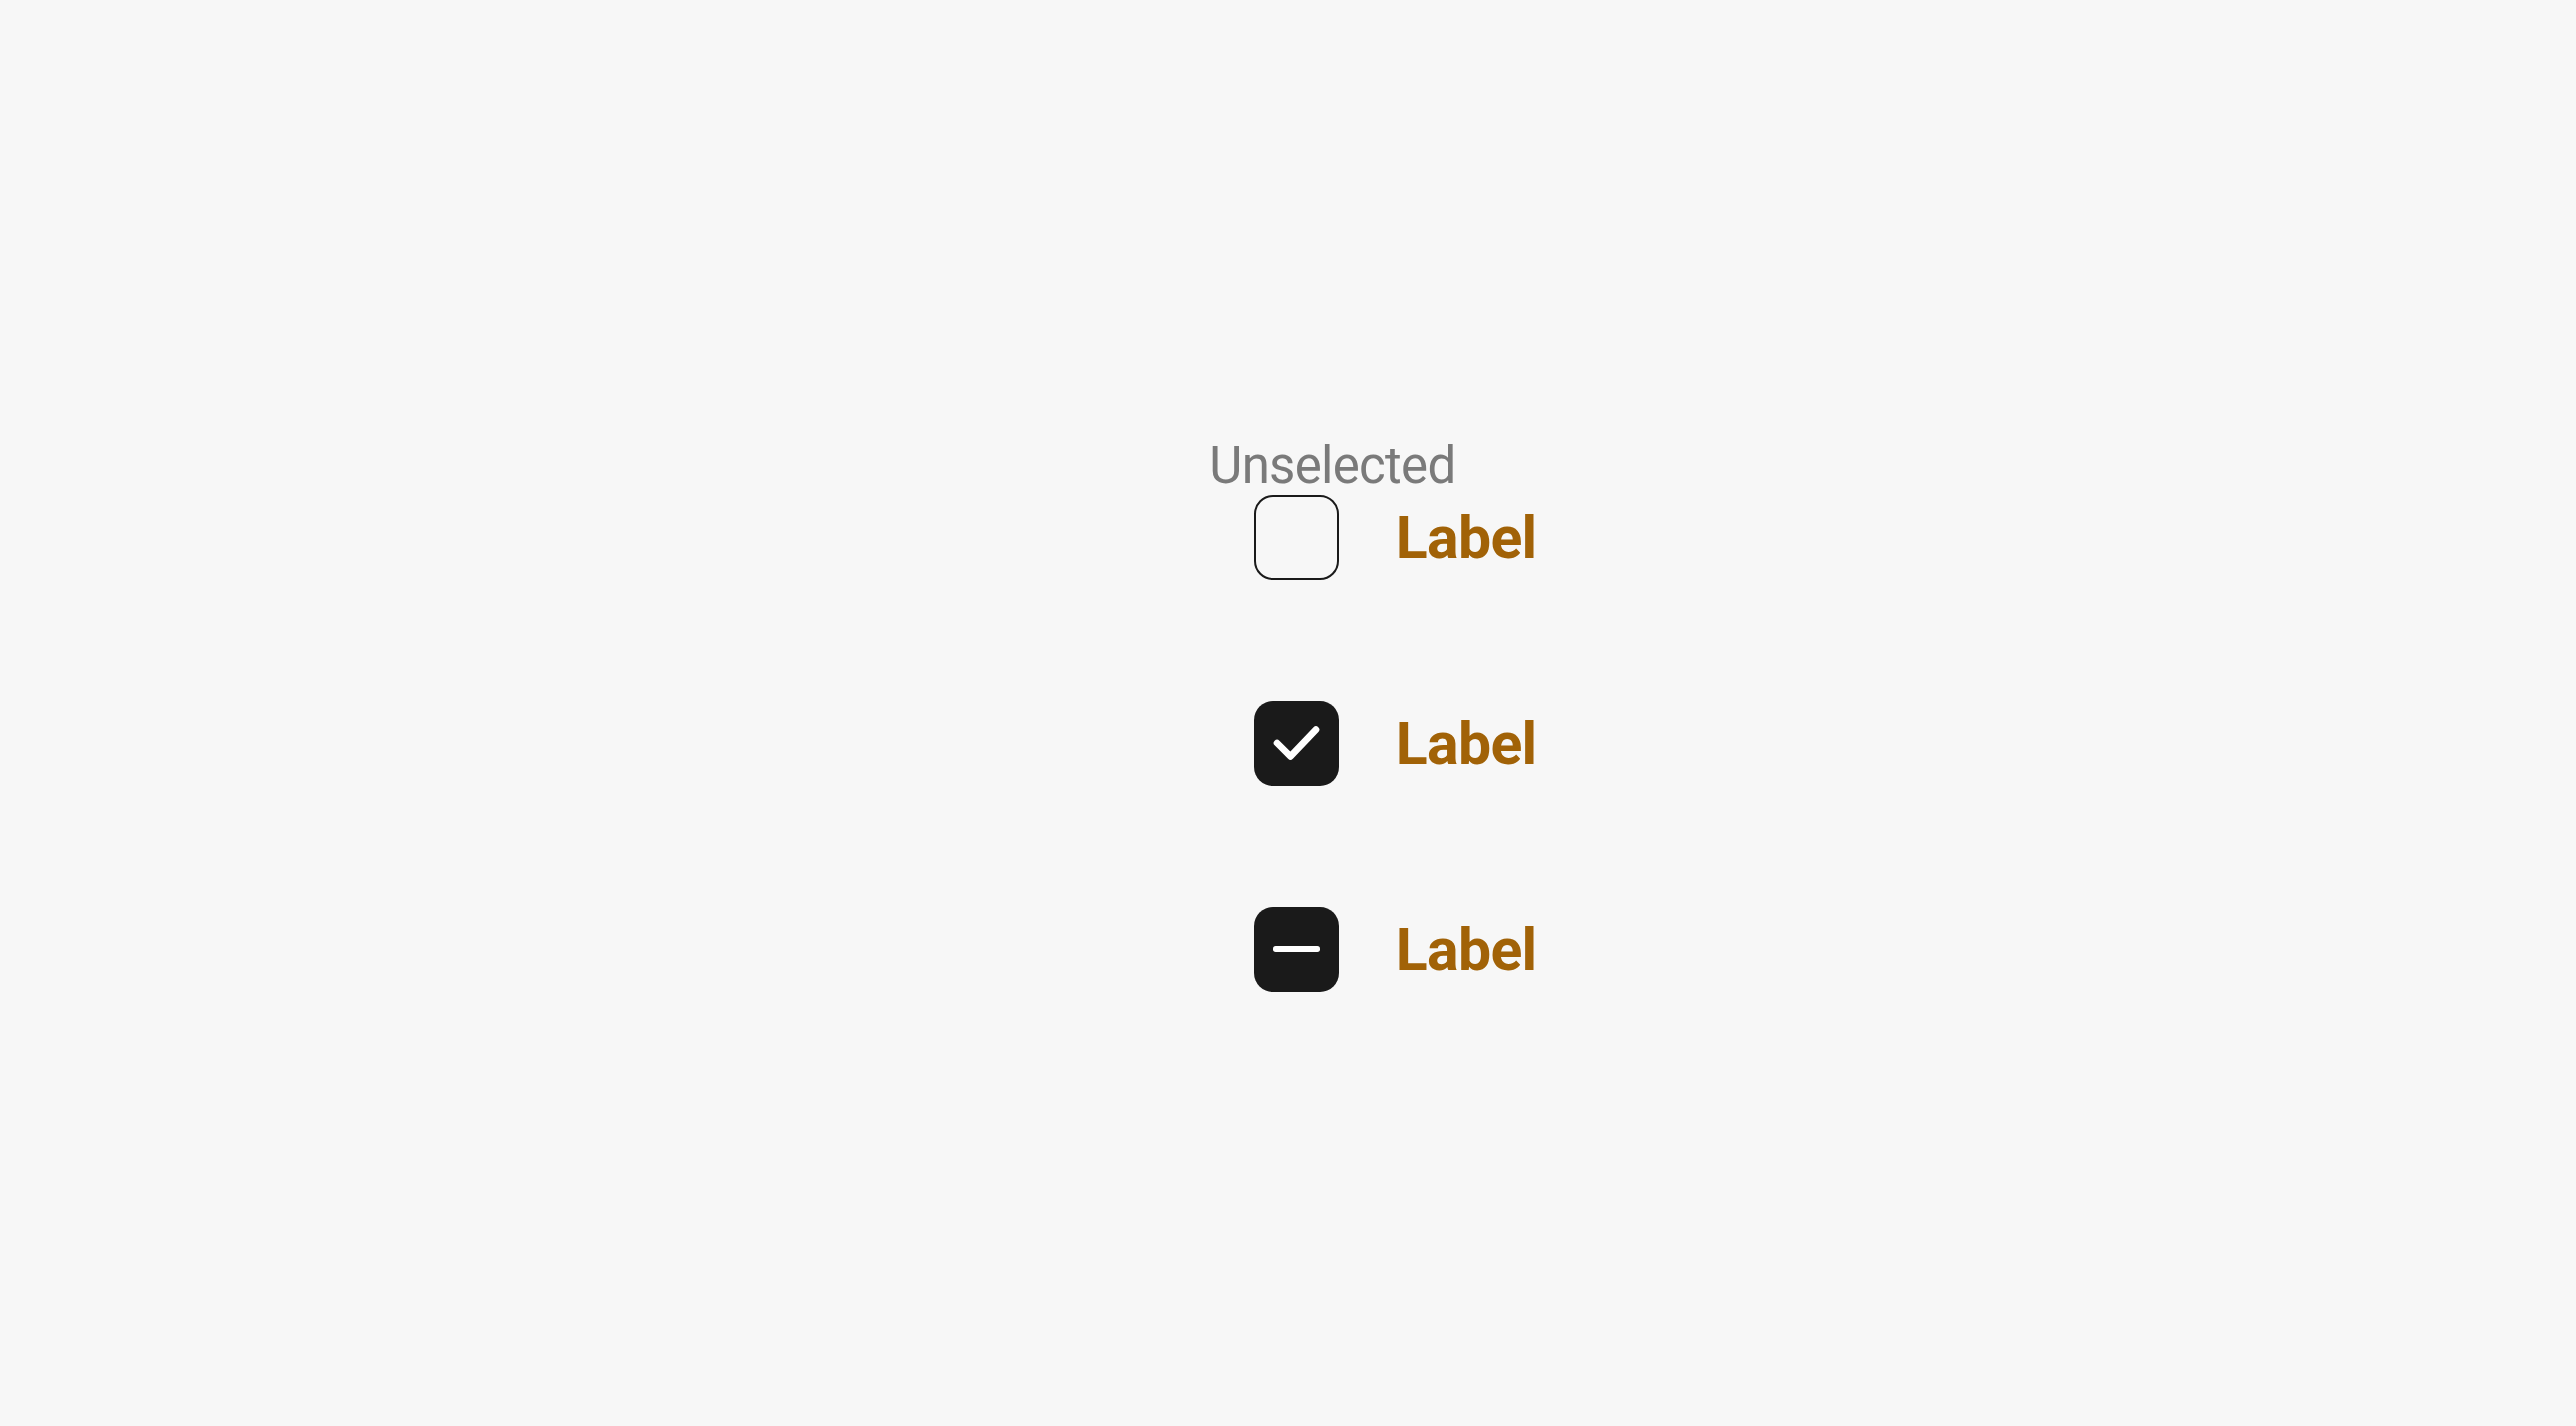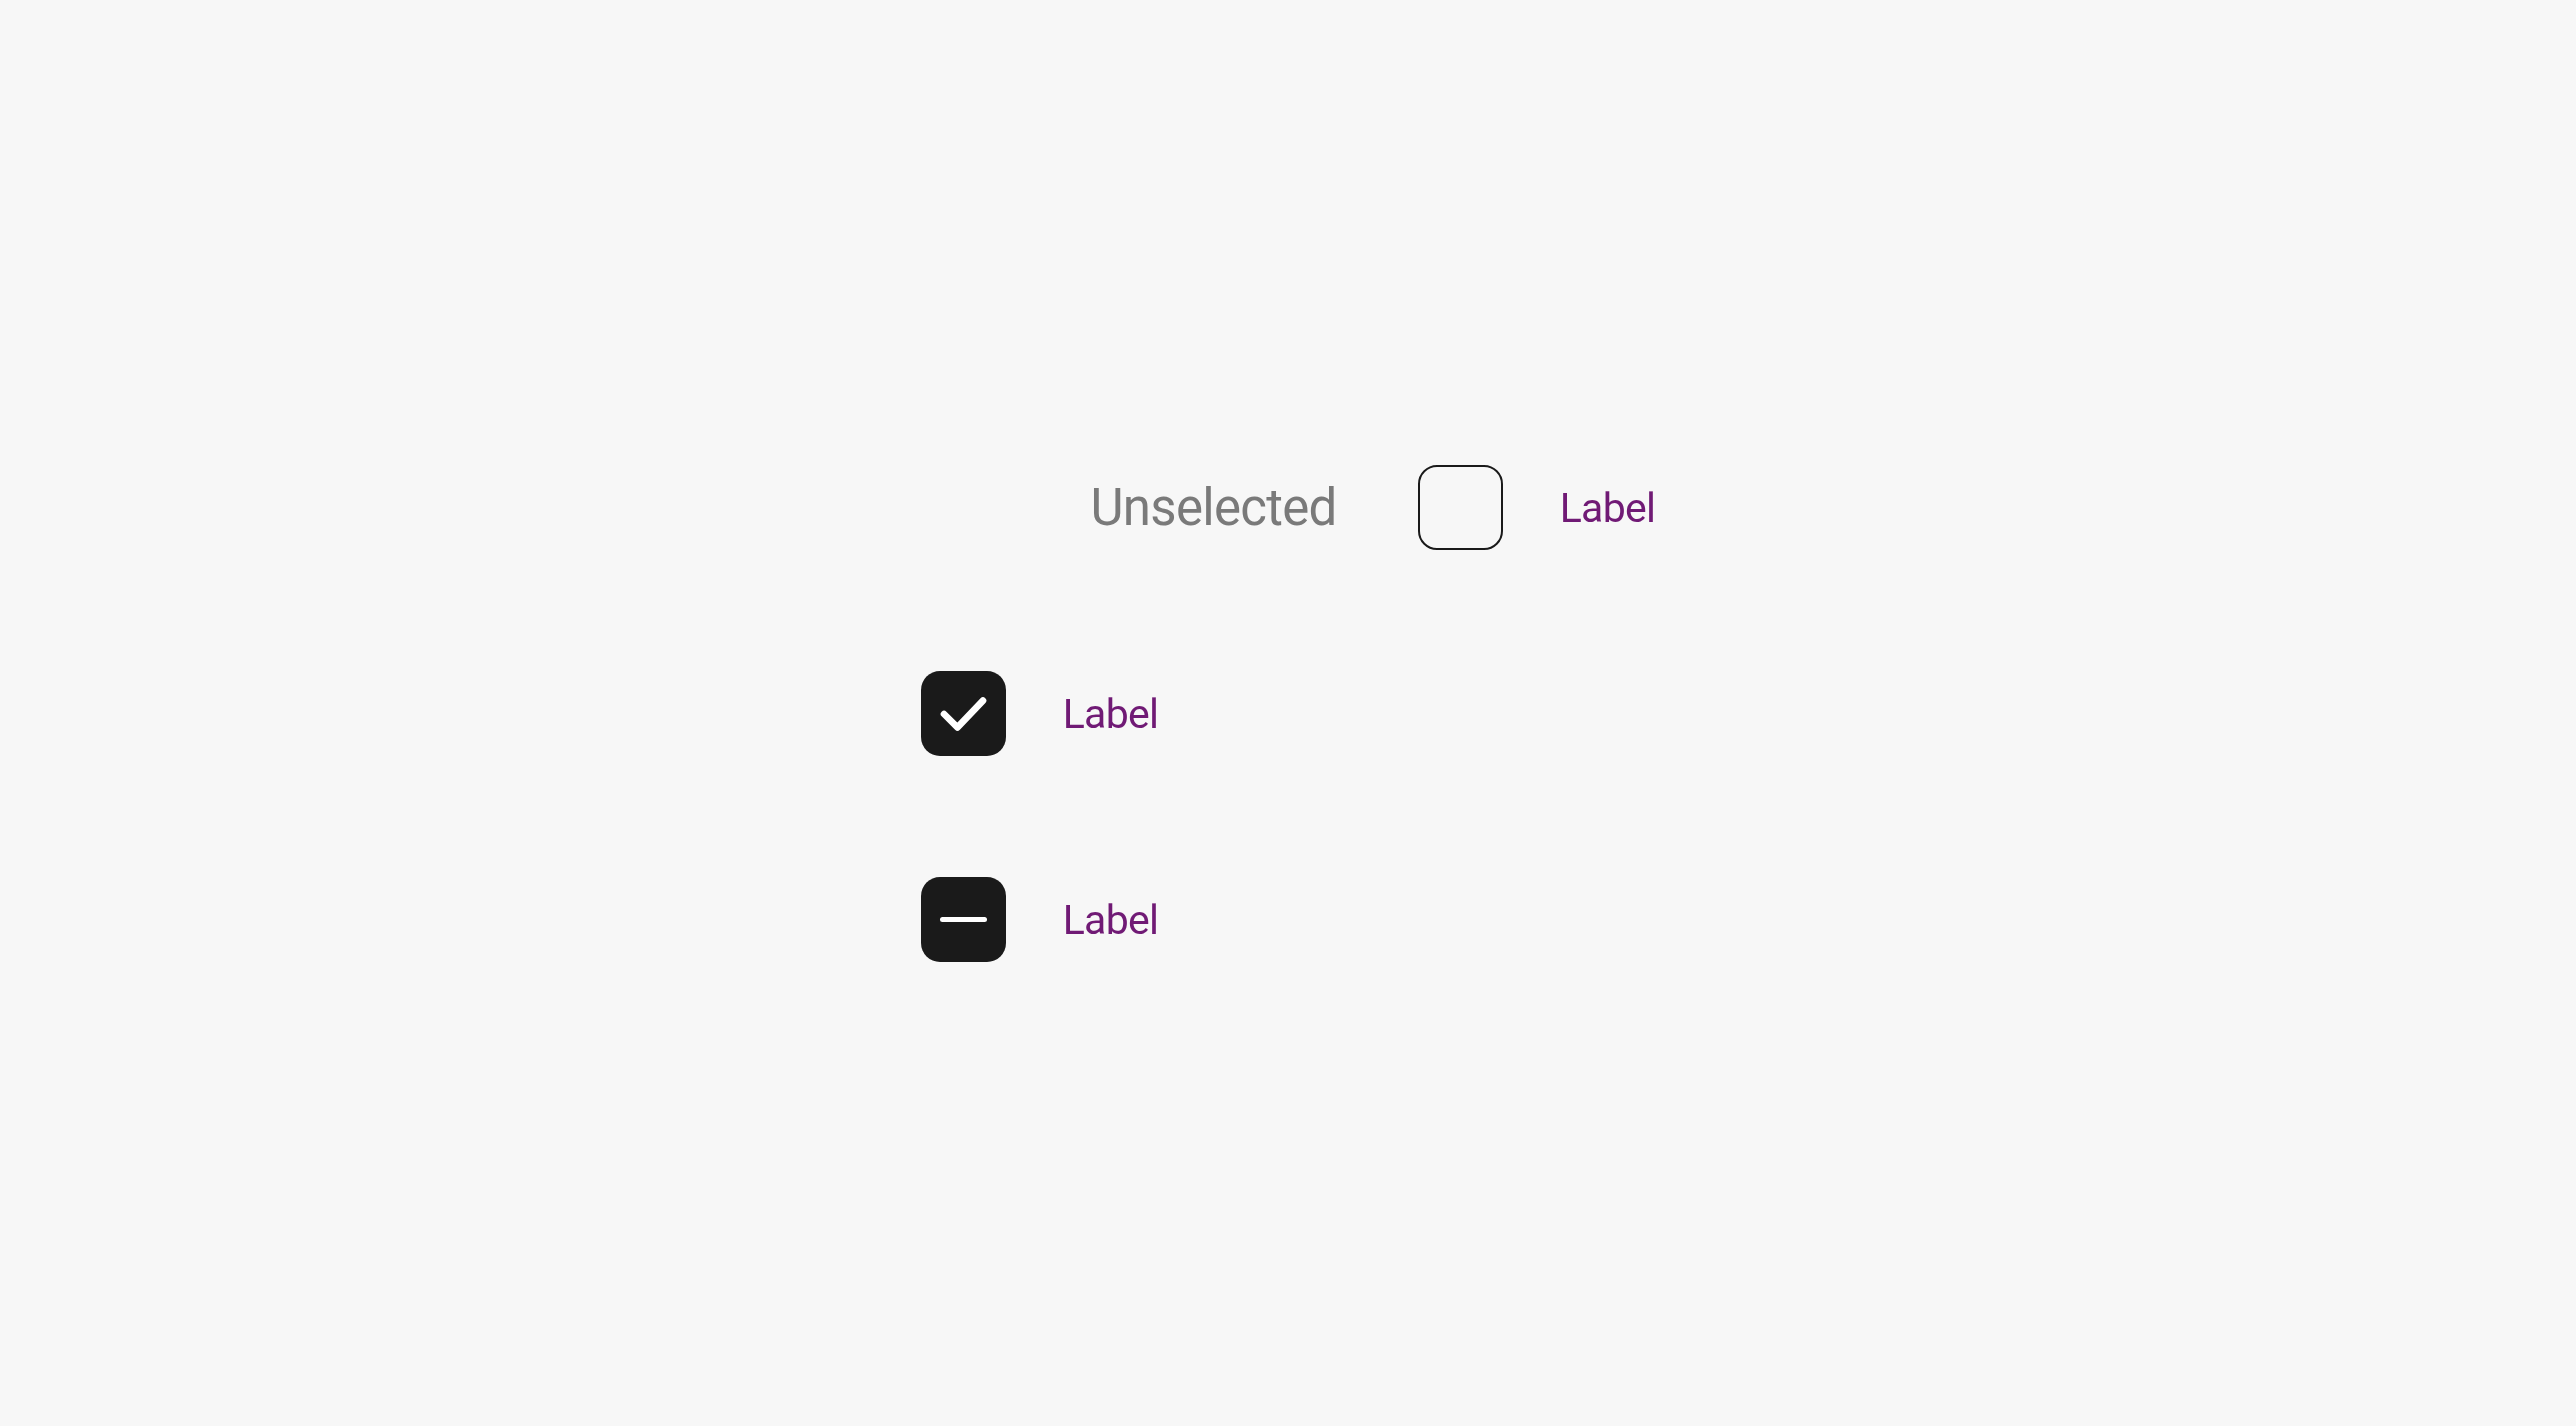--- a/index.html
+++ b/index.html
@@ -19,21 +19,22 @@
     }
 
     .container {
       display: flex;
       flex-direction: column;
       gap: 121px;
     }
 
     .row {
       display: flex;
-      align-items: center;
+      align-items: flex-end;
+      flex-direction: column;
     }
 
     .state-label {
       color: #7a7a7a;
       font-size: 51px;
       font-weight: 400;
       text-align: right;
       width: 416px;
       margin-right: 81px;
       letter-spacing: -0.7px;
@@ -62,23 +63,23 @@
 
     .checkbox.selected {
       background-color: #1a1a1a;
     }
 
     .checkbox.indeterminate {
       background-color: #1a1a1a;
     }
 
     .checkbox-label {
-      color: #701a75;
-      font-size: 41px;
-      font-weight: 400;
+      color: #a16207;
+      font-size: 59px;
+      font-weight: 700;
       letter-spacing: -0.7px;
     }
 
     .check-icon {
       width: 47px;
       height: 38px;
     }
 
     .indeterminate-icon {
       width: 47px;

